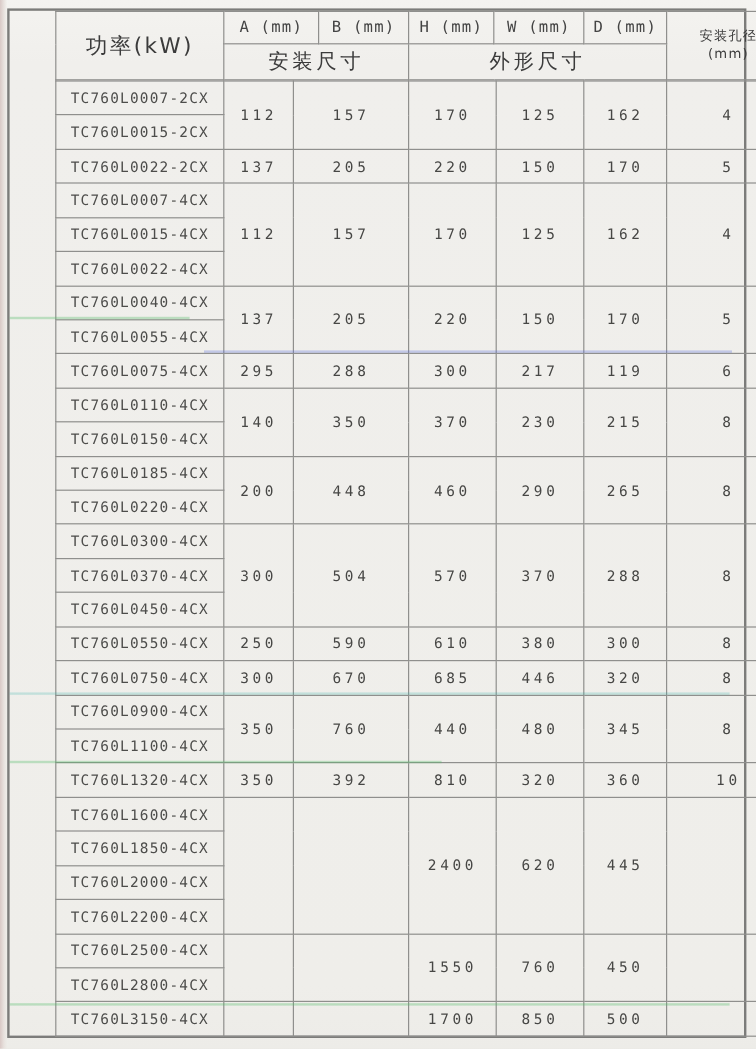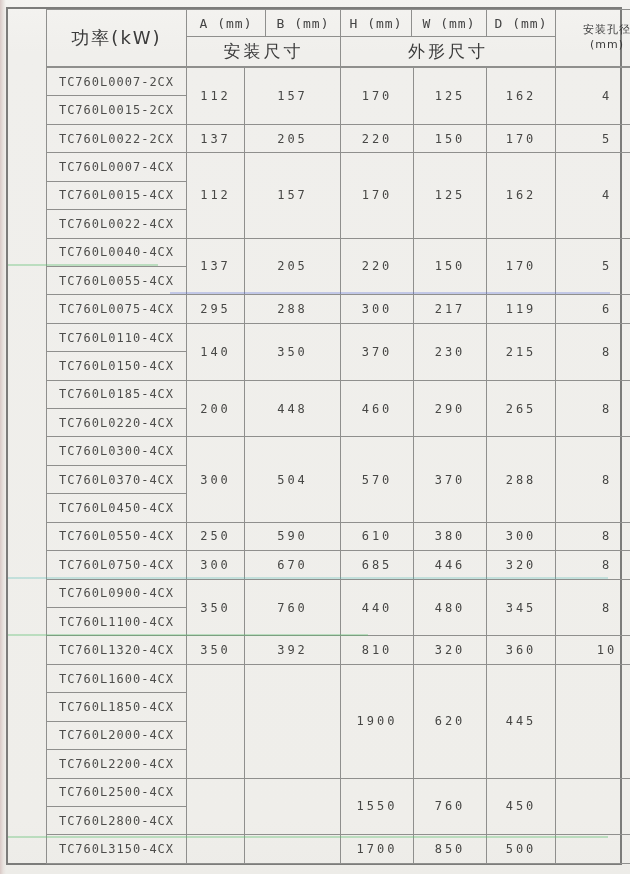--- a/index.html
+++ b/index.html
@@ -234,21 +234,21 @@
             <td class="num-cell" rowspan="1">392</td>
             <td class="num-cell" rowspan="1">810</td>
             <td class="num-cell" rowspan="1">320</td>
             <td class="num-cell" rowspan="1">360</td>
             <td class="num-cell" rowspan="1">10</td>
           </tr>
           <tr>
             <td class="model-cell">TC760L1600-4CX</td>
             <td class="num-cell" rowspan="4"></td>
             <td class="num-cell" rowspan="4"></td>
-            <td class="num-cell" rowspan="4">1900</td>
+            <td class="num-cell" rowspan="4">2400</td>
             <td class="num-cell" rowspan="4">620</td>
             <td class="num-cell" rowspan="4">445</td>
             <td class="num-cell" rowspan="4"></td>
           </tr>
           <tr>
             <td class="model-cell">TC760L1850-4CX</td>
           </tr>
           <tr>
             <td class="model-cell">TC760L2000-4CX</td>
           </tr>

